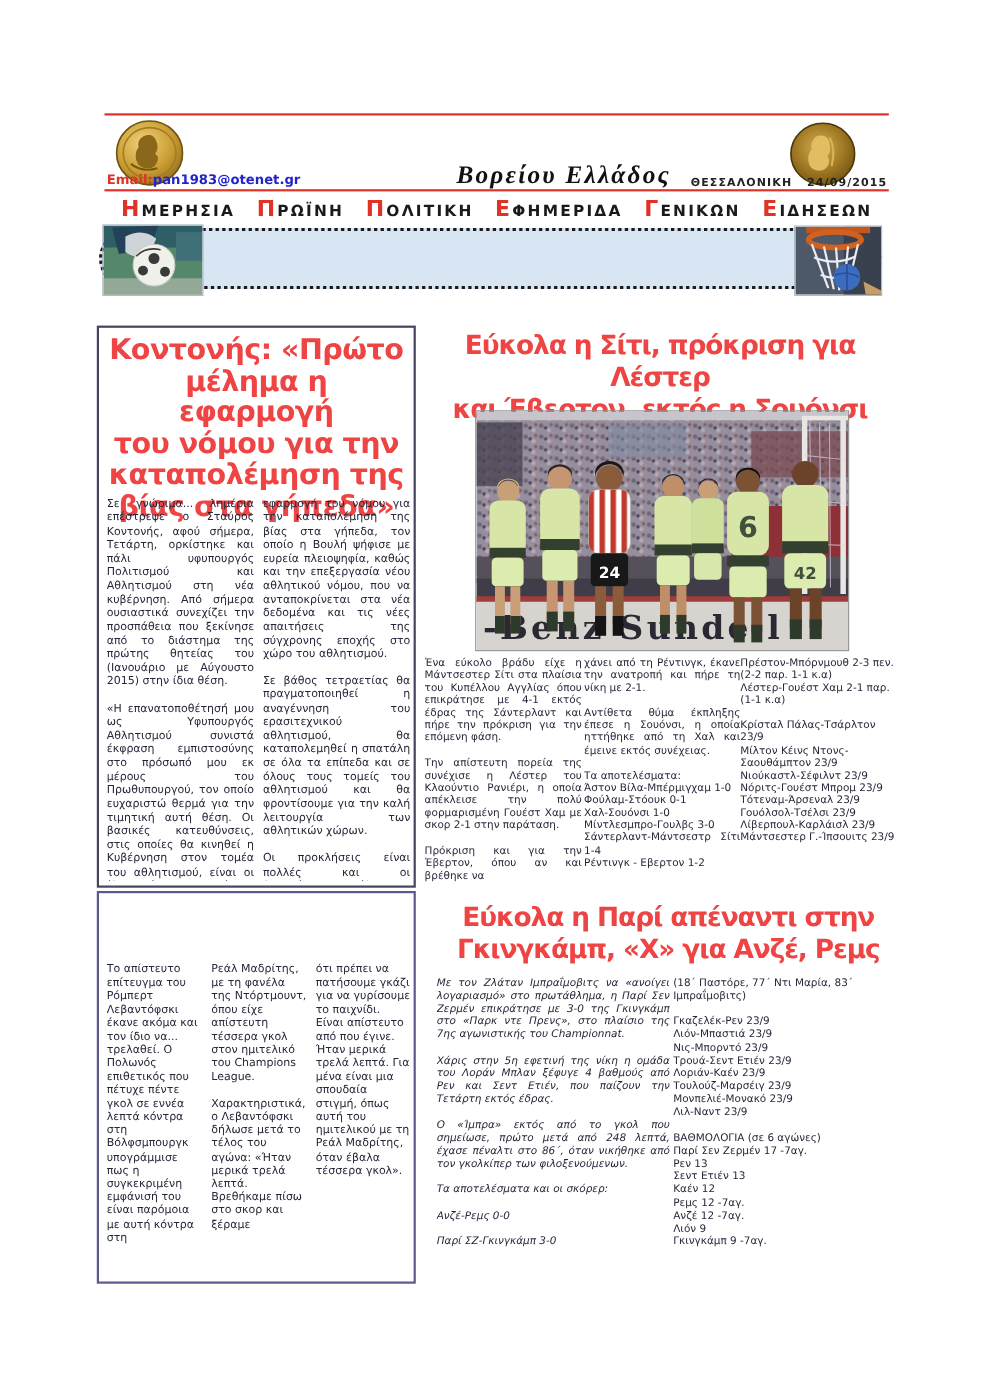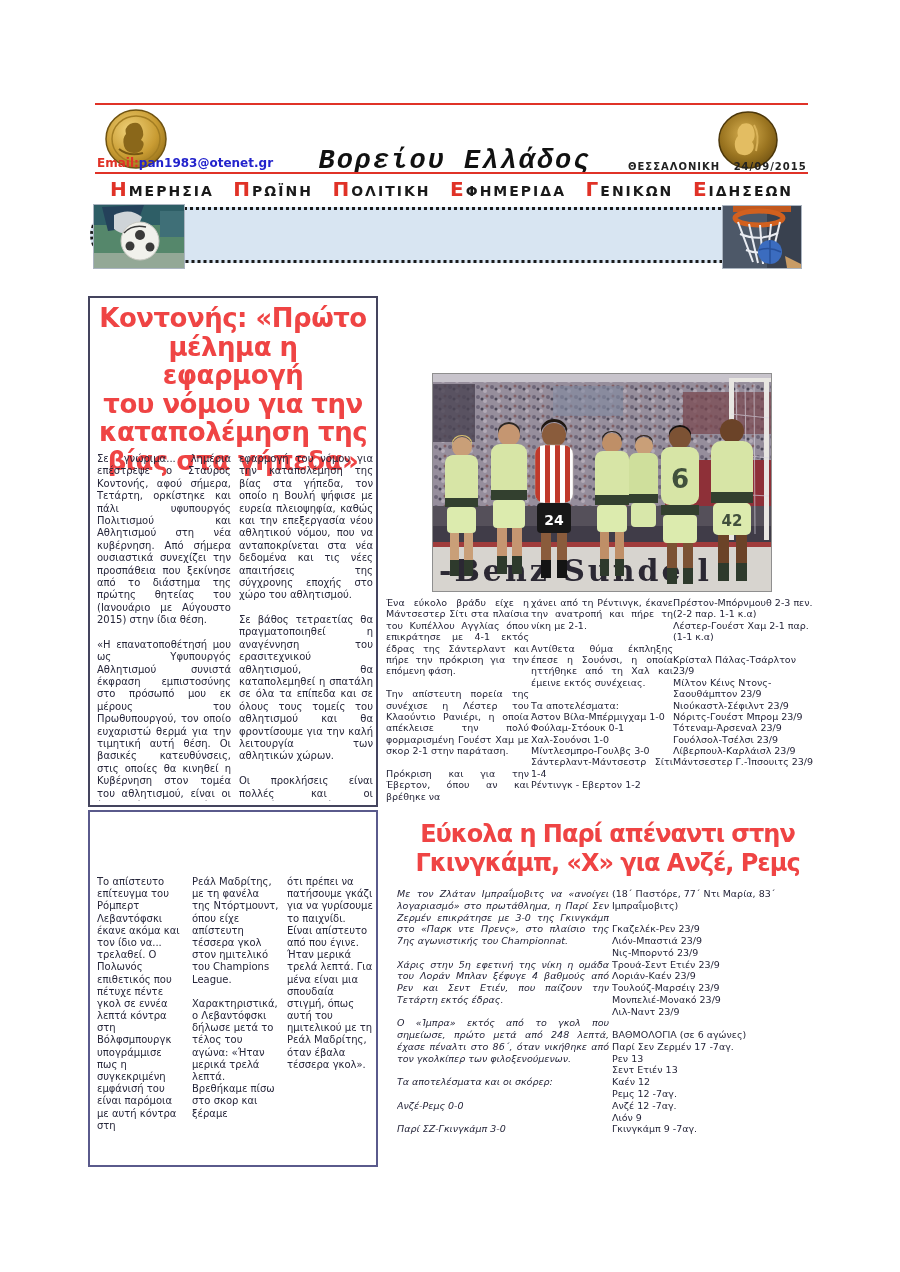--- a/index.html
+++ b/index.html
@@ -8,22 +8,22 @@
   .abs{position:absolute;}
 
   
   .rule-red{position:absolute;left:95px;width:713px;height:2px;background:#e03227;}
   .mast-title{position:absolute;left:170px;top:100px;width:545px;text-align:center;
       font-family:"DejaVu Serif",serif;font-weight:bold;font-size:50px;letter-spacing:11px;
       color:#0d0d0d;white-space:nowrap;}
   .email-line{position:absolute;left:97px;top:156px;font-size:12px;font-weight:bold;}
   .email-label{color:#e03227;}
   .email-addr{color:#2323cc;}
-  .mast-sub{position:absolute;left:300px;top:146px;width:310px;text-align:center;
-      font-family:Liberation Mono, monospace;font-weight:bold;font-style:italic;font-size:27px;
+  .mast-sub{position:absolute;left:300px;top:146px;width:310px;text-align:right;
+      font-family:Liberation Serif, serif;font-weight:bold;font-style:italic;font-size:23px;
       letter-spacing:2px;color:#111;}
   .dateline{position:absolute;left:628px;top:161px;font-size:10px;font-weight:bold;
       color:#222;letter-spacing:1px;}
   .tagline{position:absolute;left:95px;top:177px;width:713px;text-align:center;
       font-weight:bold;color:#1a1a1a;}
   .tw{margin:0 7px;white-space:nowrap;}
   .tw .cap{color:#e03227;font-size:20px;letter-spacing:2px;}
   .tw .rest{font-size:14px;letter-spacing:2px;}
 
   
@@ -179,20 +179,22 @@
 
 Η νέα κυβερνητική θητεία θα έχει ως πρώτο μέλημά της την</div>
   <div class="coltext just kon-col kon-c2">εφαρμογή του νόμου για την καταπολέμηση της βίας στα γήπεδα, τον οποίο η Βουλή ψήφισε με ευρεία πλειοψηφία, καθώς και την επεξεργασία νέου αθλητικού νόμου, που να ανταποκρίνεται στα νέα δεδομένα και τις νέες απαιτήσεις της σύγχρονης εποχής στο χώρο του αθλητισμού.
 
 Σε βάθος τετραετίας θα πραγματοποιηθεί η αναγέννηση του ερασιτεχνικού αθλητισμού, θα καταπολεμηθεί η σπατάλη σε όλα τα επίπεδα και σε όλους τους τομείς του αθλητισμού και θα φροντίσουμε για την καλή λειτουργία των αθλητικών χώρων.
 
 Οι προκλήσεις είναι πολλές και οι δυνατότητες μεγάλες.
 
 Θα τα καταφέρουμε», τόνισε δήλωσή του ο υφυπουργός Πολιτισμού και Αθλητισμού, Σταύρος Κοντονής.</div>
 
+  <div class="headline hl-city">Εύκολα η Σίτι, πρόκριση για Λέστερ
+και Έβερτον, εκτός η Σουόνσι</div>
 
   <div class="photo">
     <svg width="338" height="217" viewBox="0 0 338 217">
       <defs>
         <pattern id="crowd" width="14" height="10" patternUnits="userSpaceOnUse">
           <rect width="14" height="10" fill="#968e9c"></rect>
           <circle cx="3" cy="3" r="2" fill="#6e6678"></circle>
           <circle cx="10" cy="7" r="2" fill="#b3aab6"></circle>
           <circle cx="7" cy="5" r="1.5" fill="#4a4656"></circle>
           <circle cx="12" cy="2" r="1.5" fill="#835f63"></circle>

